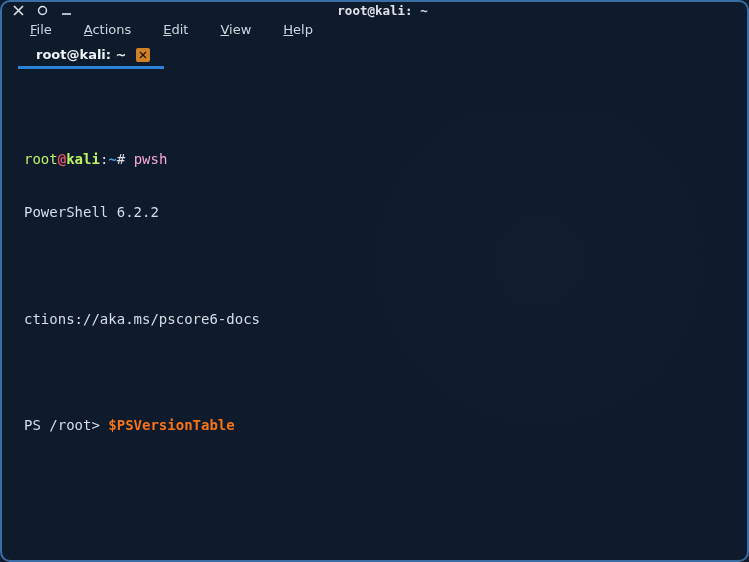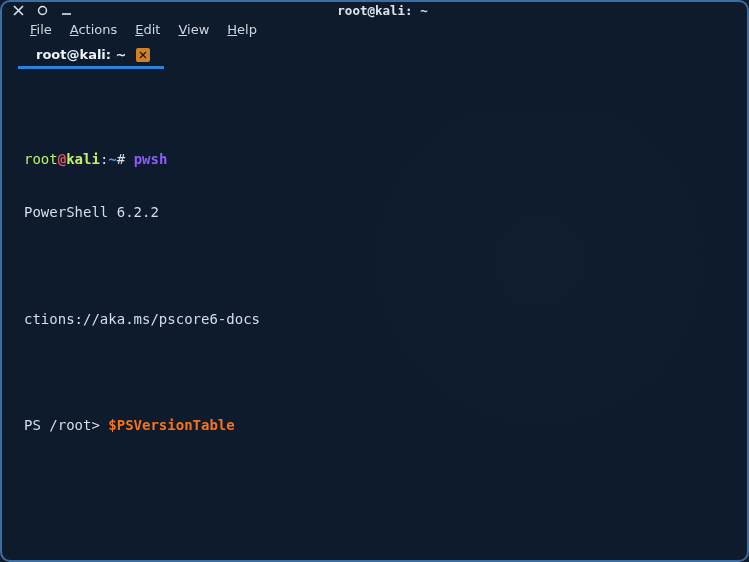--- a/index.html
+++ b/index.html
@@ -22,21 +22,21 @@
       height: 26px;
       display: flex; align-items: center;
       padding: 0 8px;
       color: #e0e4ea;
     }
     .winbtn { display: inline-flex; align-items: center; justify-content: center;
       width: 16px; height: 16px; margin-right: 8px; cursor: pointer; }
     .winbtn svg { display: block; }
     .title-center { flex: 1; text-align: center; font-weight: bold; font-size: 12.5px; }
     .menubar {
-      display: flex; gap: 18px; padding: 4px 28px 6px 28px;
+      display: flex; gap: 32px; padding: 4px 28px 6px 28px;
       font-family: "DejaVu Sans", sans-serif;
       font-size: 13px;
     }
     .menuitem { color: #d0d6de; cursor: pointer; }
     .menuitem .ul { text-decoration: underline; }
     .tabbar { display: flex; align-items: center; padding: 0 16px; height: 26px; }
     .tab {
       display: flex; align-items: center; gap: 10px;
       padding: 4px 14px 4px 18px;
       color: #eef2f7; font-weight: bold; font-size: 13px;
@@ -56,21 +56,21 @@
       font-size: 14px;
       position: relative;
       white-space: pre;
     }
     .terminal .line { white-space: pre; }
     .user { color: #bef264; font-weight: normal; }
     .at   { color: #e25563; font-weight: bold; }
     .host { color: #bef264; font-weight: bold; }
     .path { color: #4aa3df; font-weight: bold; }
     .hash { color: #d8dee9; }
-    .cmd  { color: #8b5cf6; font-weight: bold; }
+    .cmd  { color: #f9a8d4; font-weight: normal; }
     .txt  { color: #d8dee9; }
     .psvar { color: #f97316; font-weight: bold; }
     .blank { height: 17px; }
     
     .watermark {
       position: absolute; right: 40px; top: 40px;
       width: 420px; height: 380px;
       opacity: 0.03; pointer-events: none;
       background: radial-gradient(circle at 60% 40%, #4a6a8a 0%, transparent 60%);
     }

